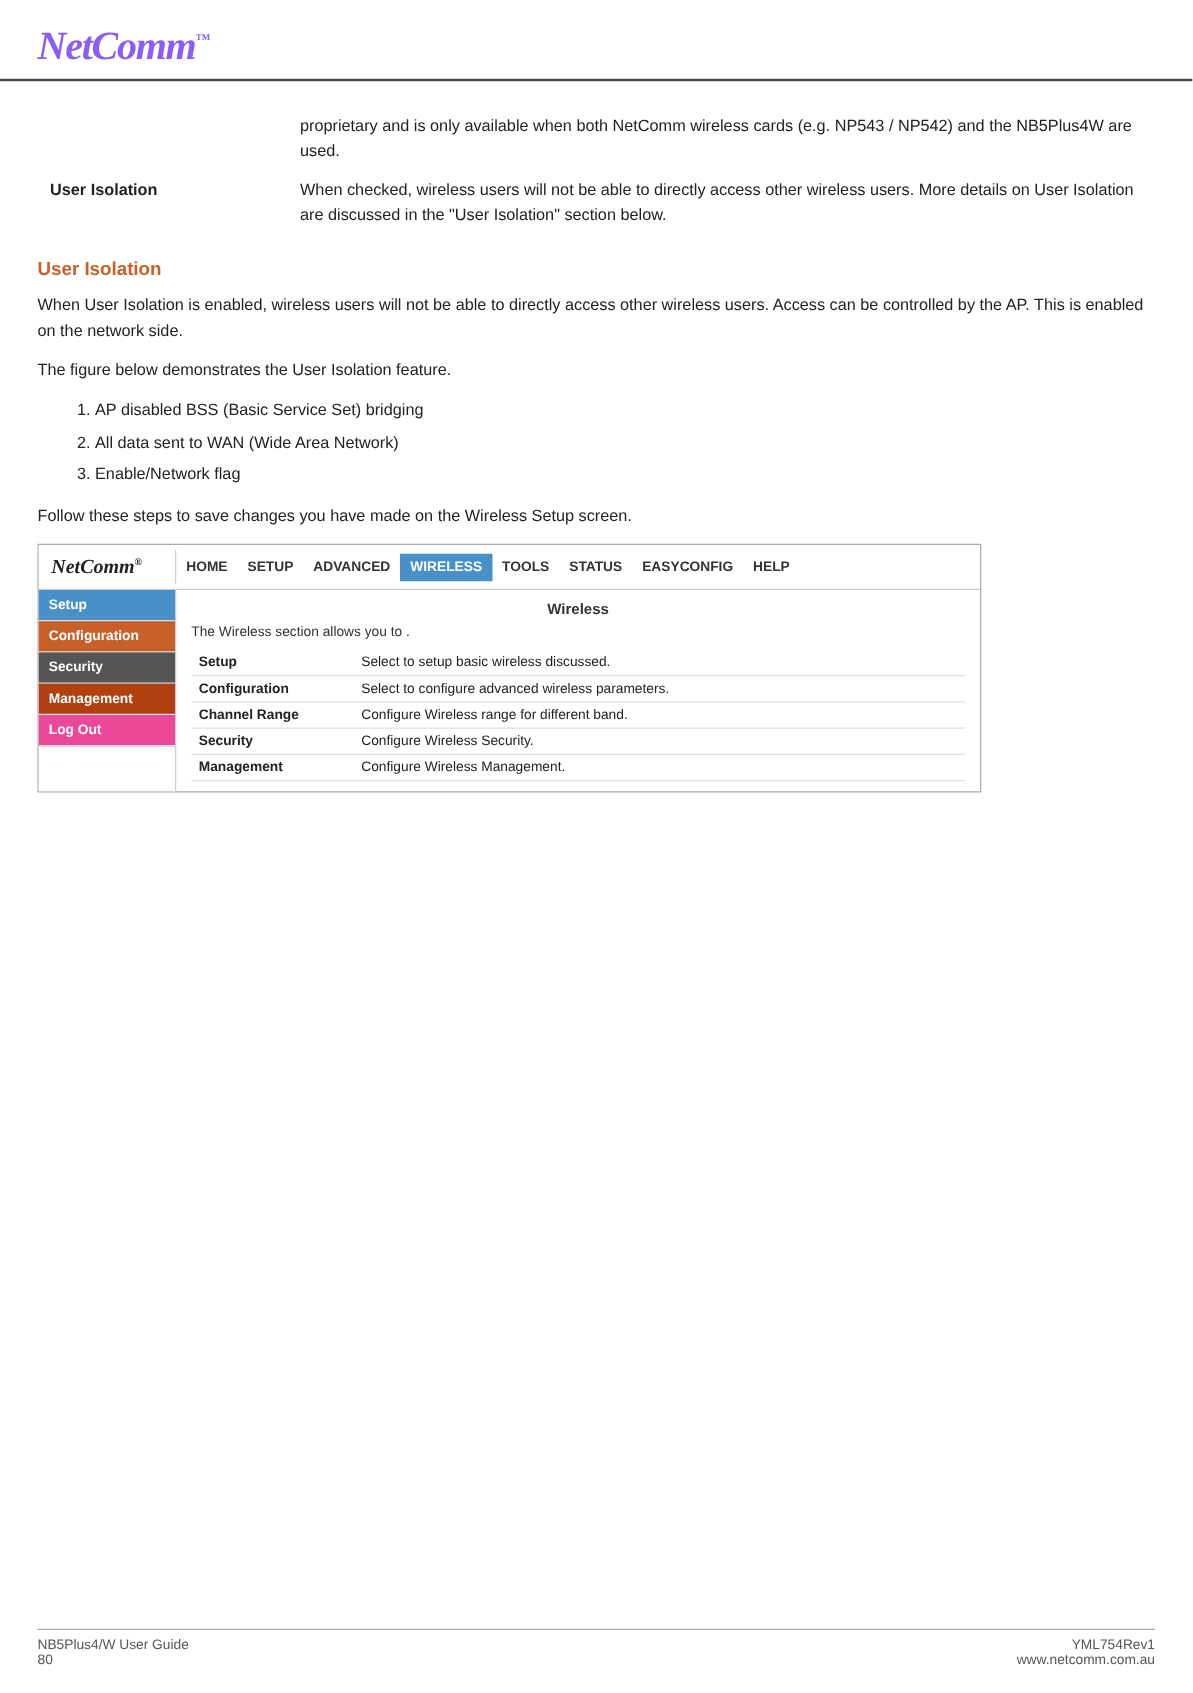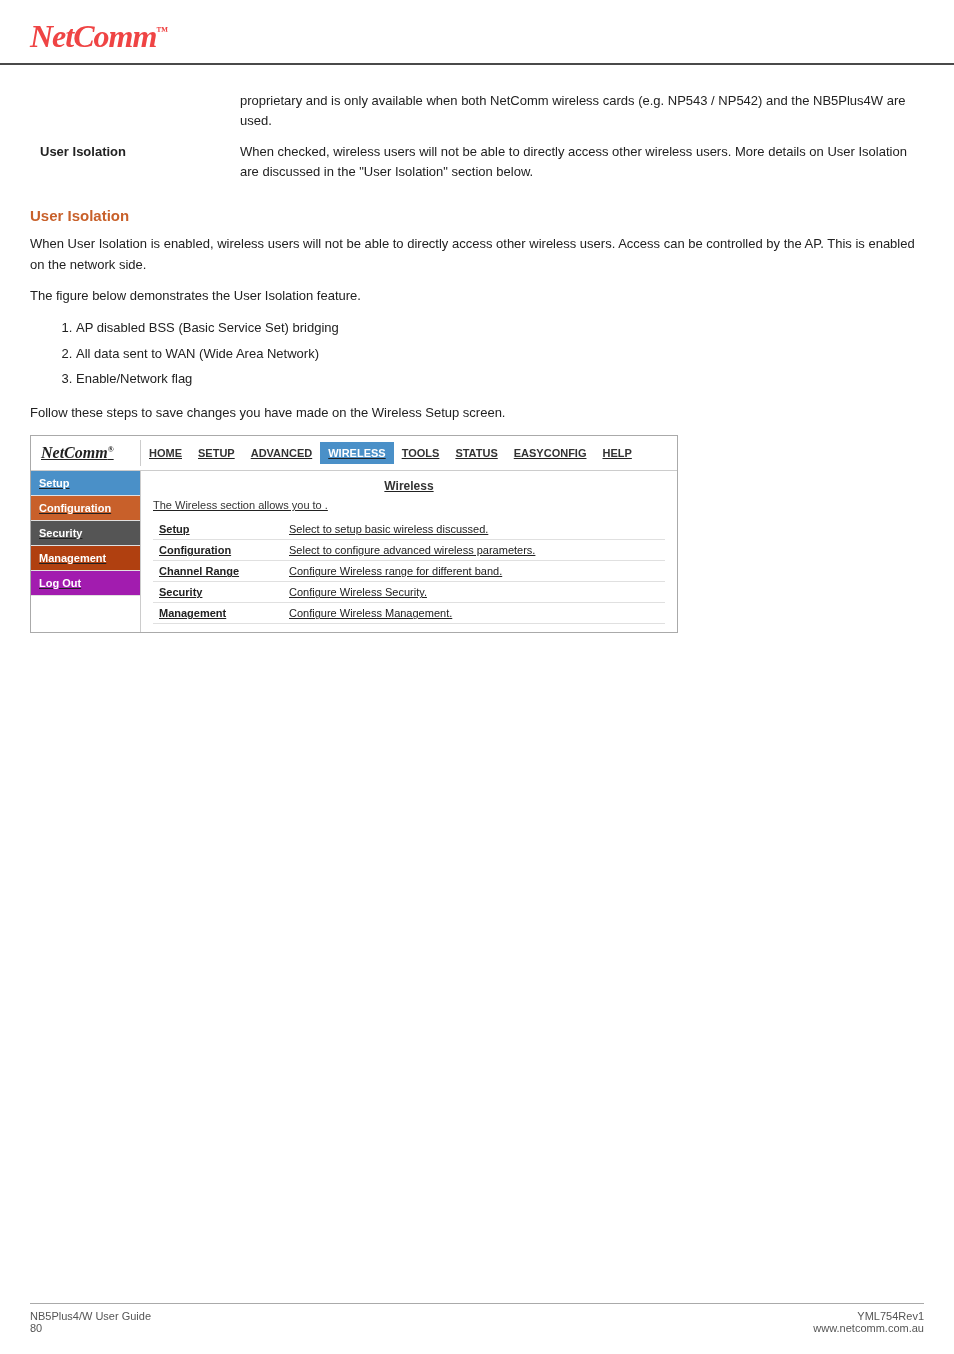--- a/index.html
+++ b/index.html
@@ -17,21 +17,21 @@
     .page-header {
       padding: 18px 30px 0 30px;
       border-bottom: 2px solid #4a4a4a;
       padding-bottom: 8px;
       margin-bottom: 0;
     }
     .logo-text {
       font-size: 32px;
       font-style: italic;
       font-weight: bold;
-      color: #ef4444;
+      color: #8b5cf6;
       font-family: 'Times New Roman', serif;
       letter-spacing: -1px;
     }
     .logo-text .tm {
       font-size: 12px;
       vertical-align: super;
       font-style: normal;
     }
 
     
@@ -79,24 +79,23 @@
       line-height: 1.8;
     }
     .feature-list li {
       margin-bottom: 2px;
       margin-left: 16px;
     }
 
     
     .router-ui {
       border: 1px solid #aaa;
-      width: 648px;
+      width: 755px;
       margin: 12px 0 20px 0;
       font-size: 11px;
-      text-decoration: underline;
     }
 
     
     .router-navbar {
       display: flex;
       align-items: center;
       background: #fff;
       border-bottom: 1px solid #ccc;
       padding: 4px 0;
     }
@@ -153,21 +152,21 @@
     }
     .sidebar-item.dark-active {
       background: #555;
       color: #fff;
     }
     .sidebar-item.darker-active {
       background: #b04010;
       color: #fff;
     }
     .sidebar-item.logout-active {
-      background: #a21caf;
+      background: #ec4899;
       color: #fff;
     }
     .router-main {
       flex: 1;
       padding: 8px 12px;
     }
     .router-section-title {
       font-weight: bold;
       font-size: 12px;
       color: #333;

